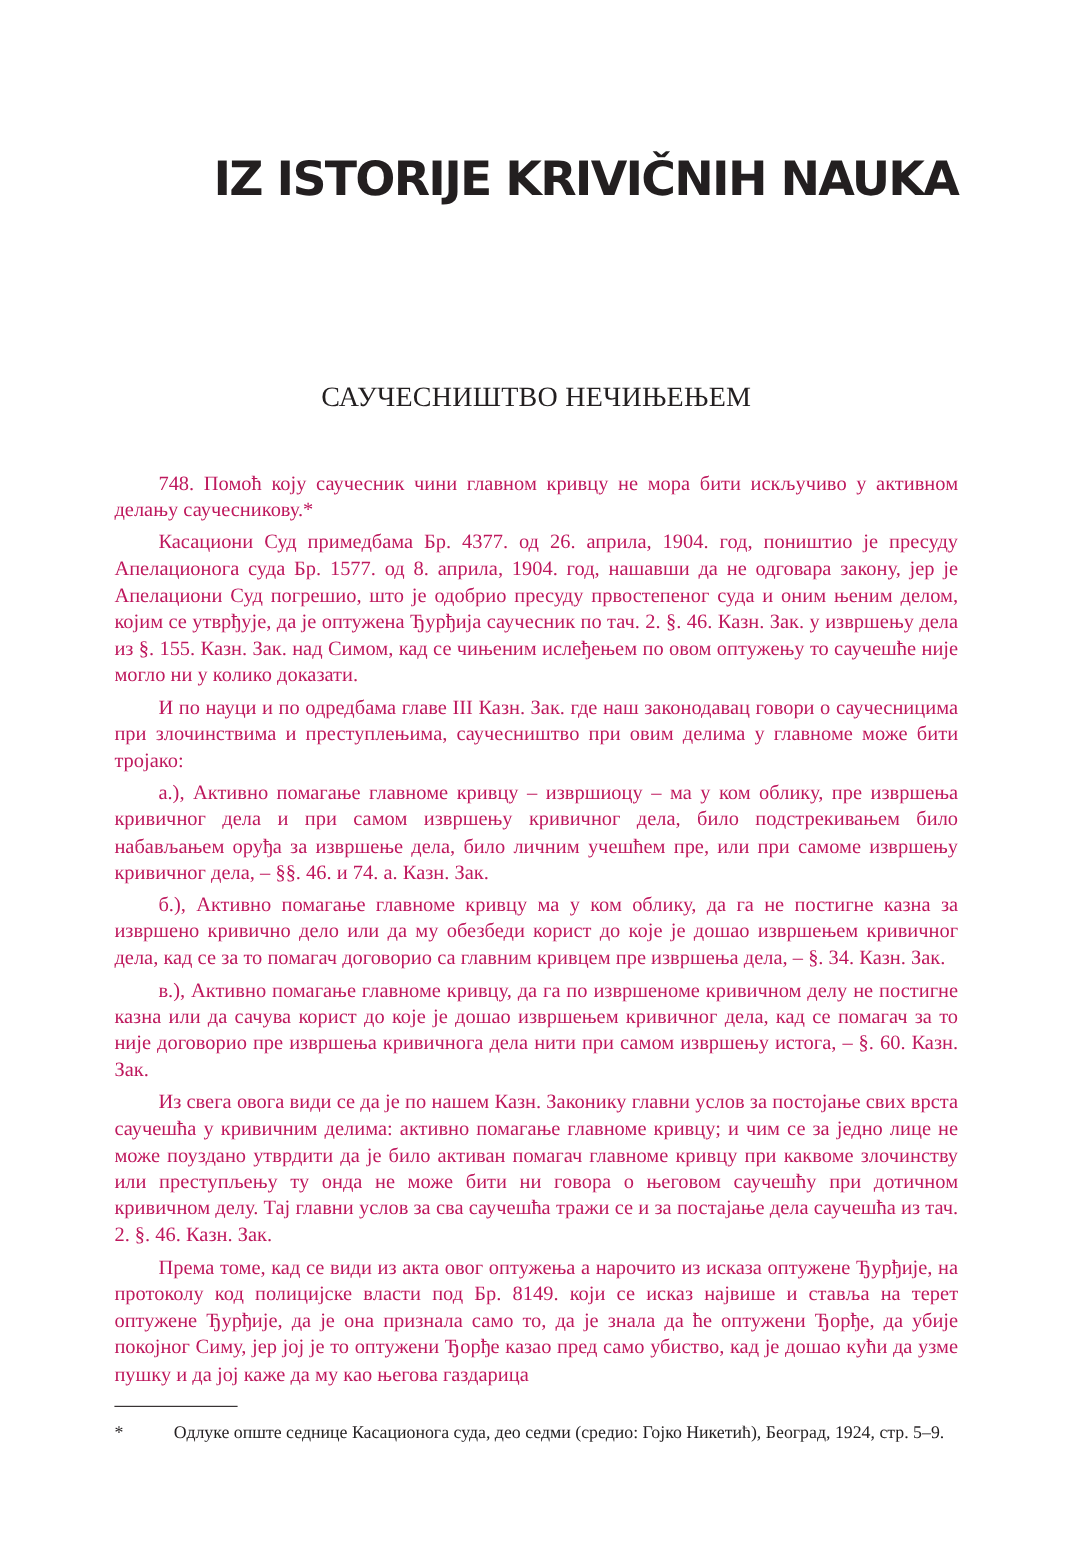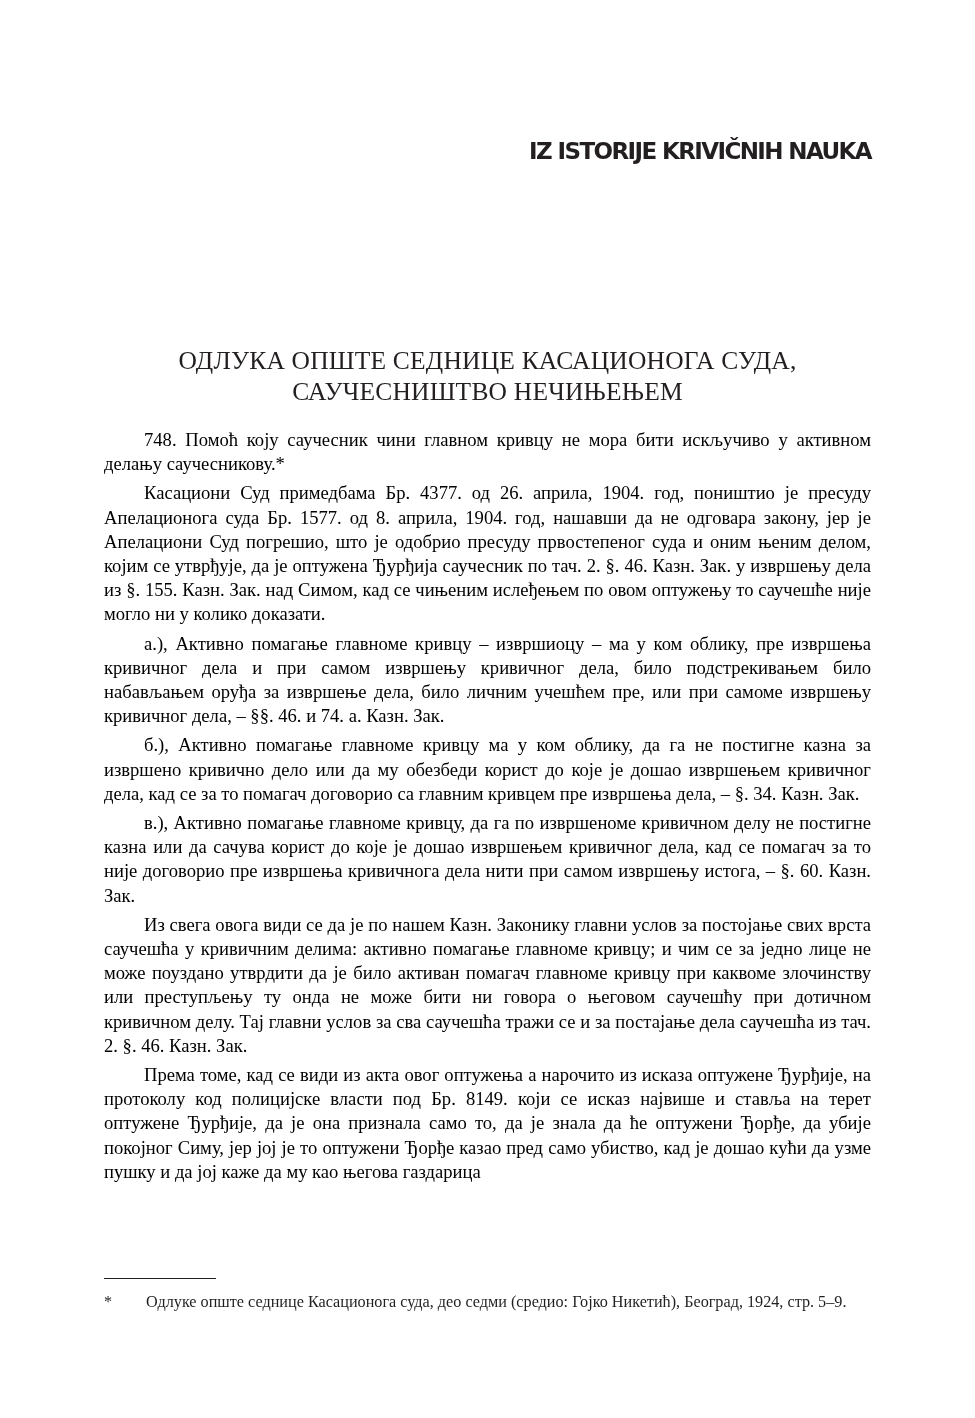--- a/index.html
+++ b/index.html
@@ -1,60 +1,60 @@
 <!DOCTYPE html>
 <html><head>
   <meta charset="utf-8">
   <style>
     html, body { margin: 0; padding: 0; background: #ffffff; }
     body { width: 975px; height: 1418px; position: relative; overflow: hidden; color: #231f20; }
     .page { position: absolute; left: 0; top: 0; width: 975px; height: 1418px; }
     .section-header {
       position: absolute; right: 104px; top: 138px;
       font-family: "DejaVu Sans", sans-serif; font-weight: bold;
-      font-size: 23px; letter-spacing: -1.6px; color: #231f20; white-space: nowrap;
+      font-size: 43px; letter-spacing: -1.6px; color: #231f20; white-space: nowrap;
     }
     .article-title {
       position: absolute; left: 104px; width: 767px; top: 345px;
       font-family: "Liberation Serif", serif; font-size: 25.5px; line-height: 31px;
       text-align: center; letter-spacing: 0.2px; color: #231f20;
     }
     .article-title span { display: block; }
     .body-text {
       position: absolute; left: 104px; width: 767px; top: 428px;
       font-family: "Liberation Serif", serif; font-size: 18.6px; line-height: 24.2px;
-      color: #000000; text-align: justify;
+      color: #be185d; text-align: justify;
     }
     .body-text p { margin: 0 0 5px 0; text-indent: 40px; text-align: justify; }
     .footnote-rule {
       position: absolute; left: 104px; top: 1278px; width: 112px; height: 0;
       border-top: 1.2px solid #231f20;
     }
     .footnote {
       position: absolute; left: 104px; width: 767px; top: 1292px;
       font-family: "Liberation Serif", serif; font-size: 16.2px; line-height: 21px; color: #231f20;
       display: flex;
     }
     .footnote .marker { width: 42px; flex: 0 0 42px; }
-    .footnote .fn-text { flex: 1; text-align: justify; }
+    .footnote .fn-text { flex: 1; text-align: justify; margin-left: 12px; }
   </style>
 </head>
 <body>
 
 <div class="page">
   <div class="section-header">IZ ISTORIJE KRIVIČNIH NAUKA</div>
 
   <div class="article-title">
-    <span>ОДЛУКА ОПШТЕ СЕДНИЦЕ КАСАЦИОНОГА СУДА,</span>
     <span>САУЧЕСНИШТВО НЕЧИЊЕЊЕМ</span>
   </div>
 
   <div class="body-text">
     <p>748. Помоћ коју саучесник чини главном кривцу не мора бити искључиво у активном делању саучесникову.*</p>
     <p>Касациони Суд примедбама Бр. 4377. од 26. априла, 1904. год, поништио је пресуду Апелационога суда Бр. 1577. од 8. априла, 1904. год, нашавши да не одговара закону, јер је Апелациони Суд погрешио, што је одобрио пресуду првостепеног суда и оним њеним делом, којим се утврђује, да је оптужена Ђурђија саучесник по тач. 2. §. 46. Казн. Зак. у извршењу дела из §. 155. Казн. Зак. над Симом, кад се чињеним ислеђењем по овом оптужењу то саучешће није могло ни у колико доказати.</p>
+    <p>И по науци и по одредбама главе III Казн. Зак. где наш законодавац говори о саучесницима при злочинствима и преступлењима, саучесништво при овим делима у главноме може бити тројако:</p>
     <p>а.), Активно помагање главноме кривцу – извршиоцу – ма у ком облику, пре извршења кривичног дела и при самом извршењу кривичног дела, било подстрекивањем било набављањем оруђа за извршење дела, било личним учешћем пре, или при самоме извршењу кривичног дела, – §§. 46. и 74. а. Казн. Зак.</p>
     <p>б.), Активно помагање главноме кривцу ма у ком облику, да га не постигне казна за извршено кривично дело или да му обезбеди корист до које је дошао извршењем кривичног дела, кад се за то помагач договорио са главним кривцем пре извршења дела, – §. 34. Казн. Зак.</p>
     <p>в.), Активно помагање главноме кривцу, да га по извршеноме кривичном делу не постигне казна или да сачува корист до које је дошао извршењем кривичног дела, кад се помагач за то није договорио пре извршења кривичнога дела нити при самом извршењу истога, – §. 60. Казн. Зак.</p>
     <p>Из свега овога види се да је по нашем Казн. Законику главни услов за постојање свих врста саучешћа у кривичним делима: активно помагање главноме кривцу; и чим се за једно лице не може поуздано утврдити да је било активан помагач главноме кривцу при каквоме злочинству или преступљењу ту онда не може бити ни говора о његовом саучешћу при дотичном кривичном делу. Тај главни услов за сва саучешћа тражи се и за постајање дела саучешћа из тач. 2. §. 46. Казн. Зак.</p>
     <p>Према томе, кад се види из акта овог оптужења а нарочито из исказа оптужене Ђурђије, на протоколу код полицијске власти под Бр. 8149. који се исказ највише и ставља на терет оптужене Ђурђије, да је она признала само то, да је знала да ће оптужени Ђорђе, да убије покојног Симу, јер јој је то оптужени Ђорђе казао пред само убиство, кад је дошао кући да узме пушку и да јој каже да му као његова газдарица</p>
   </div>
 
   <div class="footnote-rule"></div>
 
   <div class="footnote">

